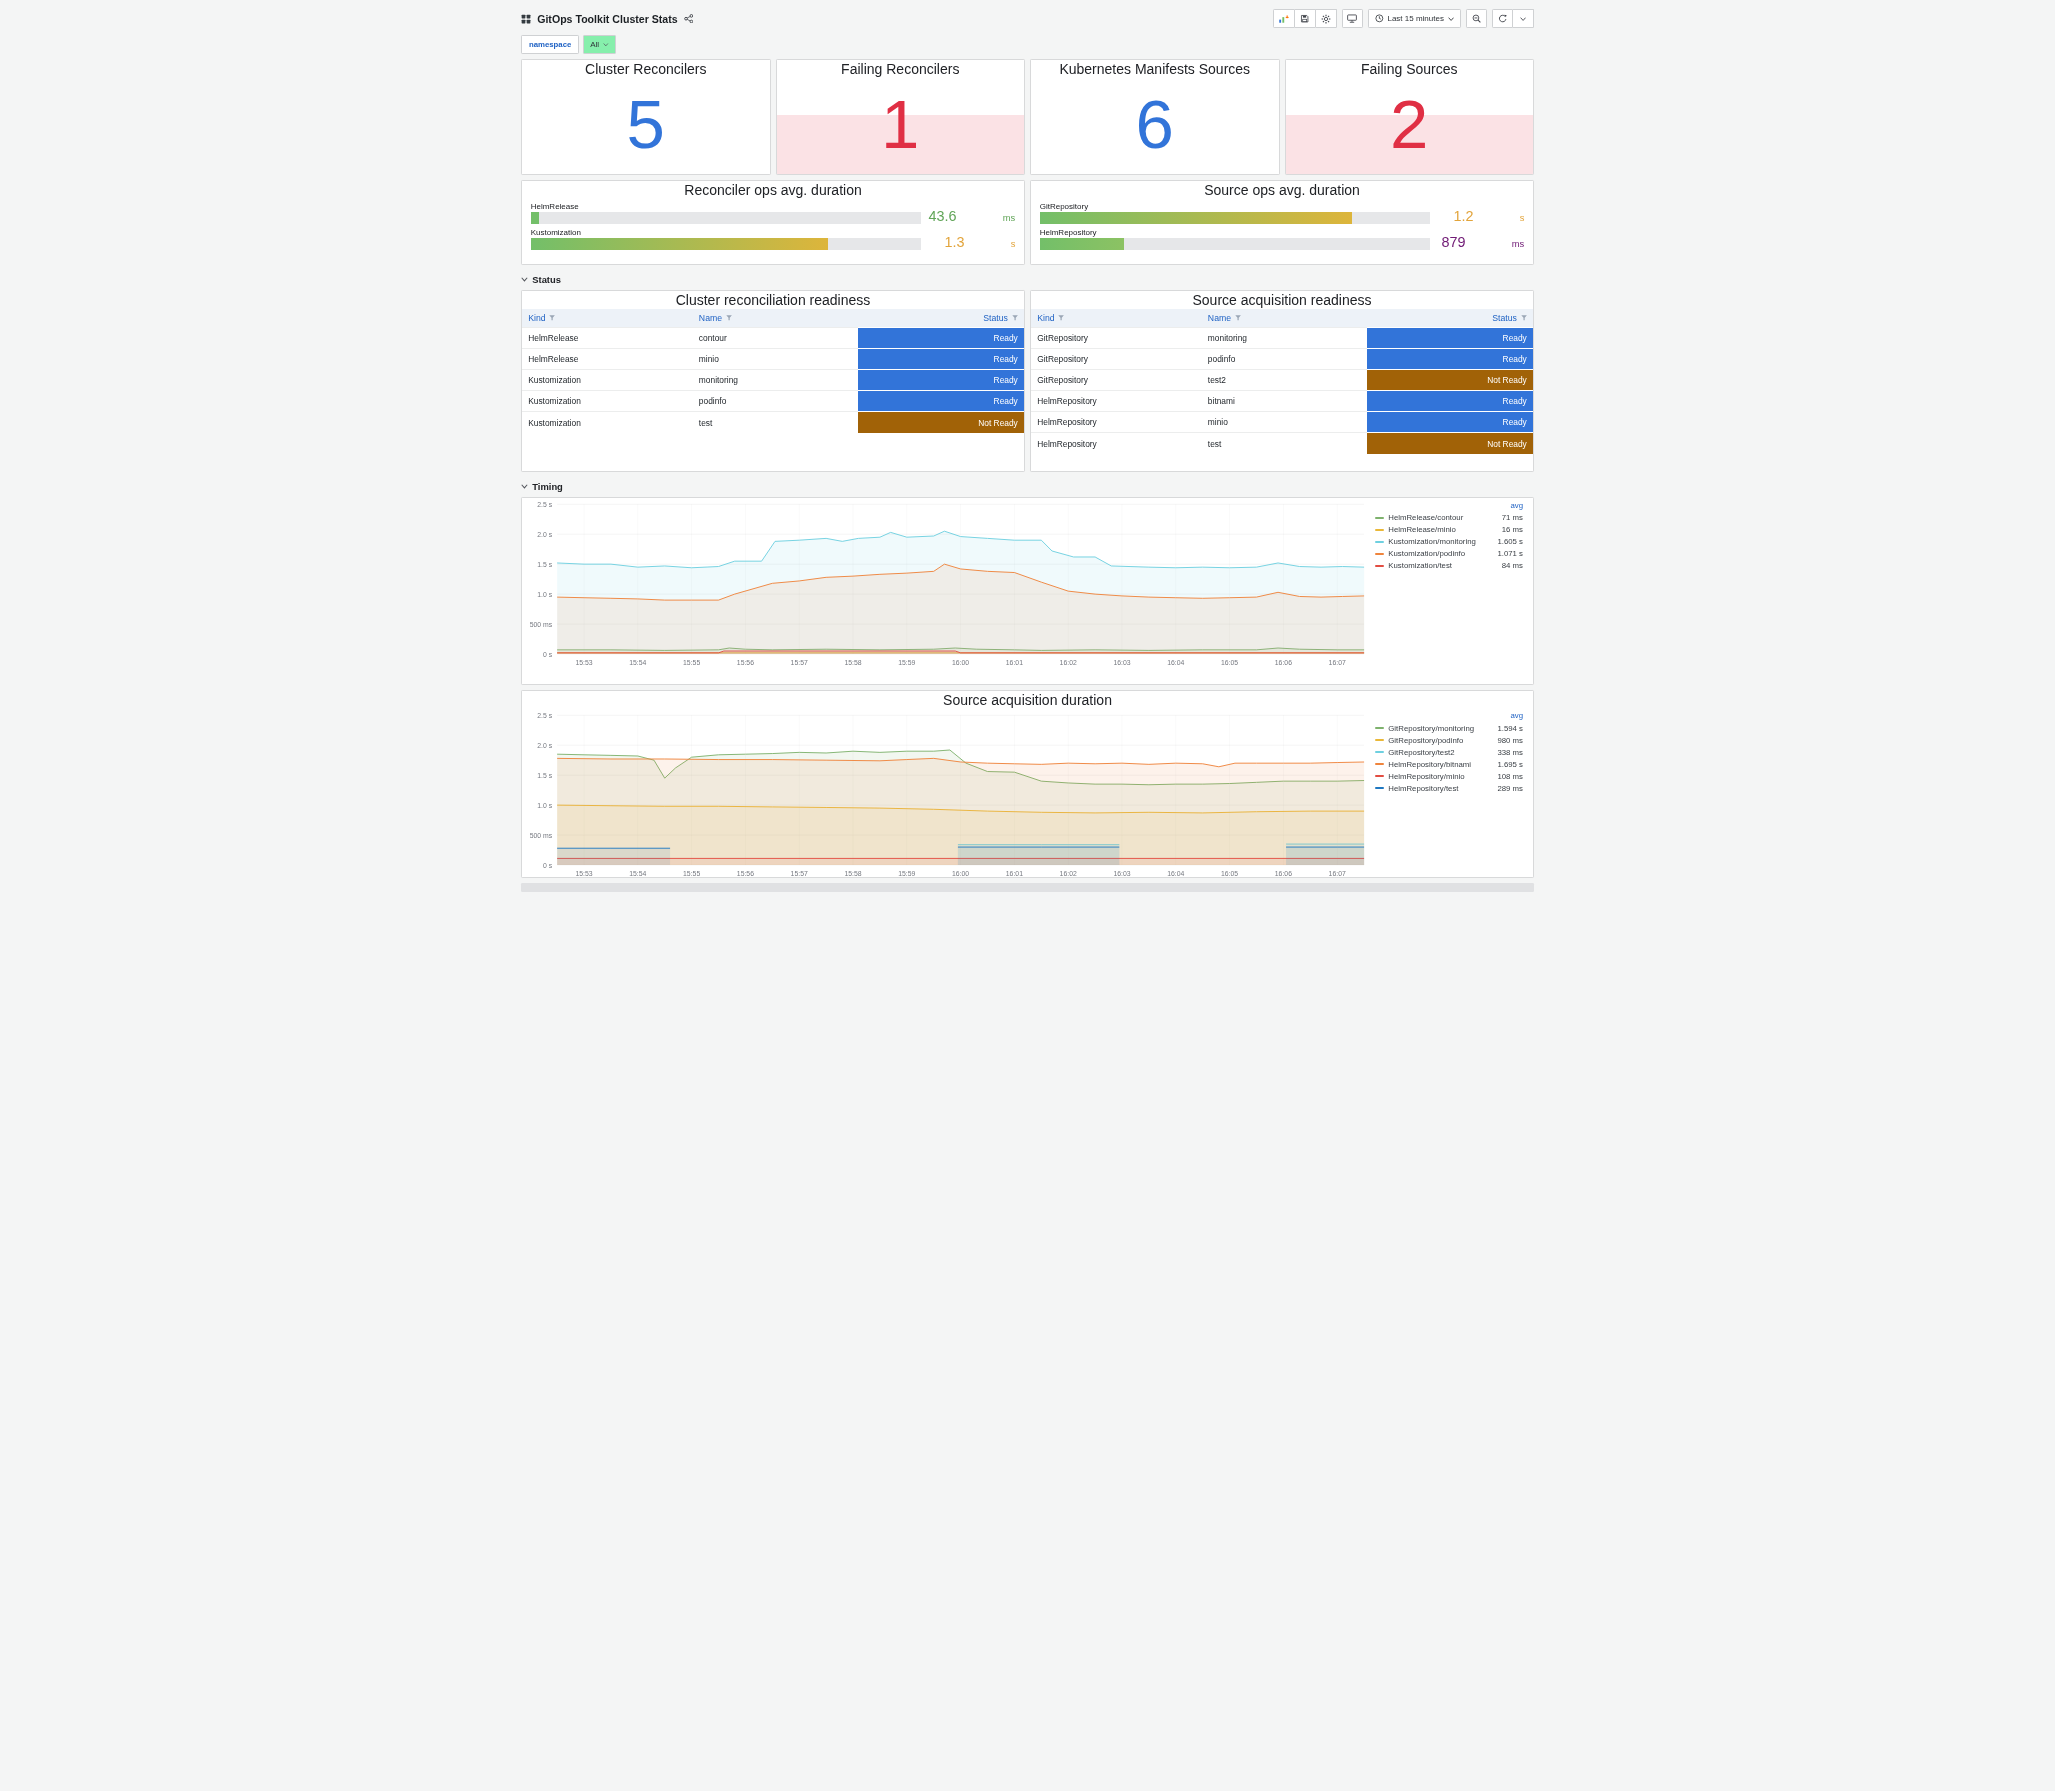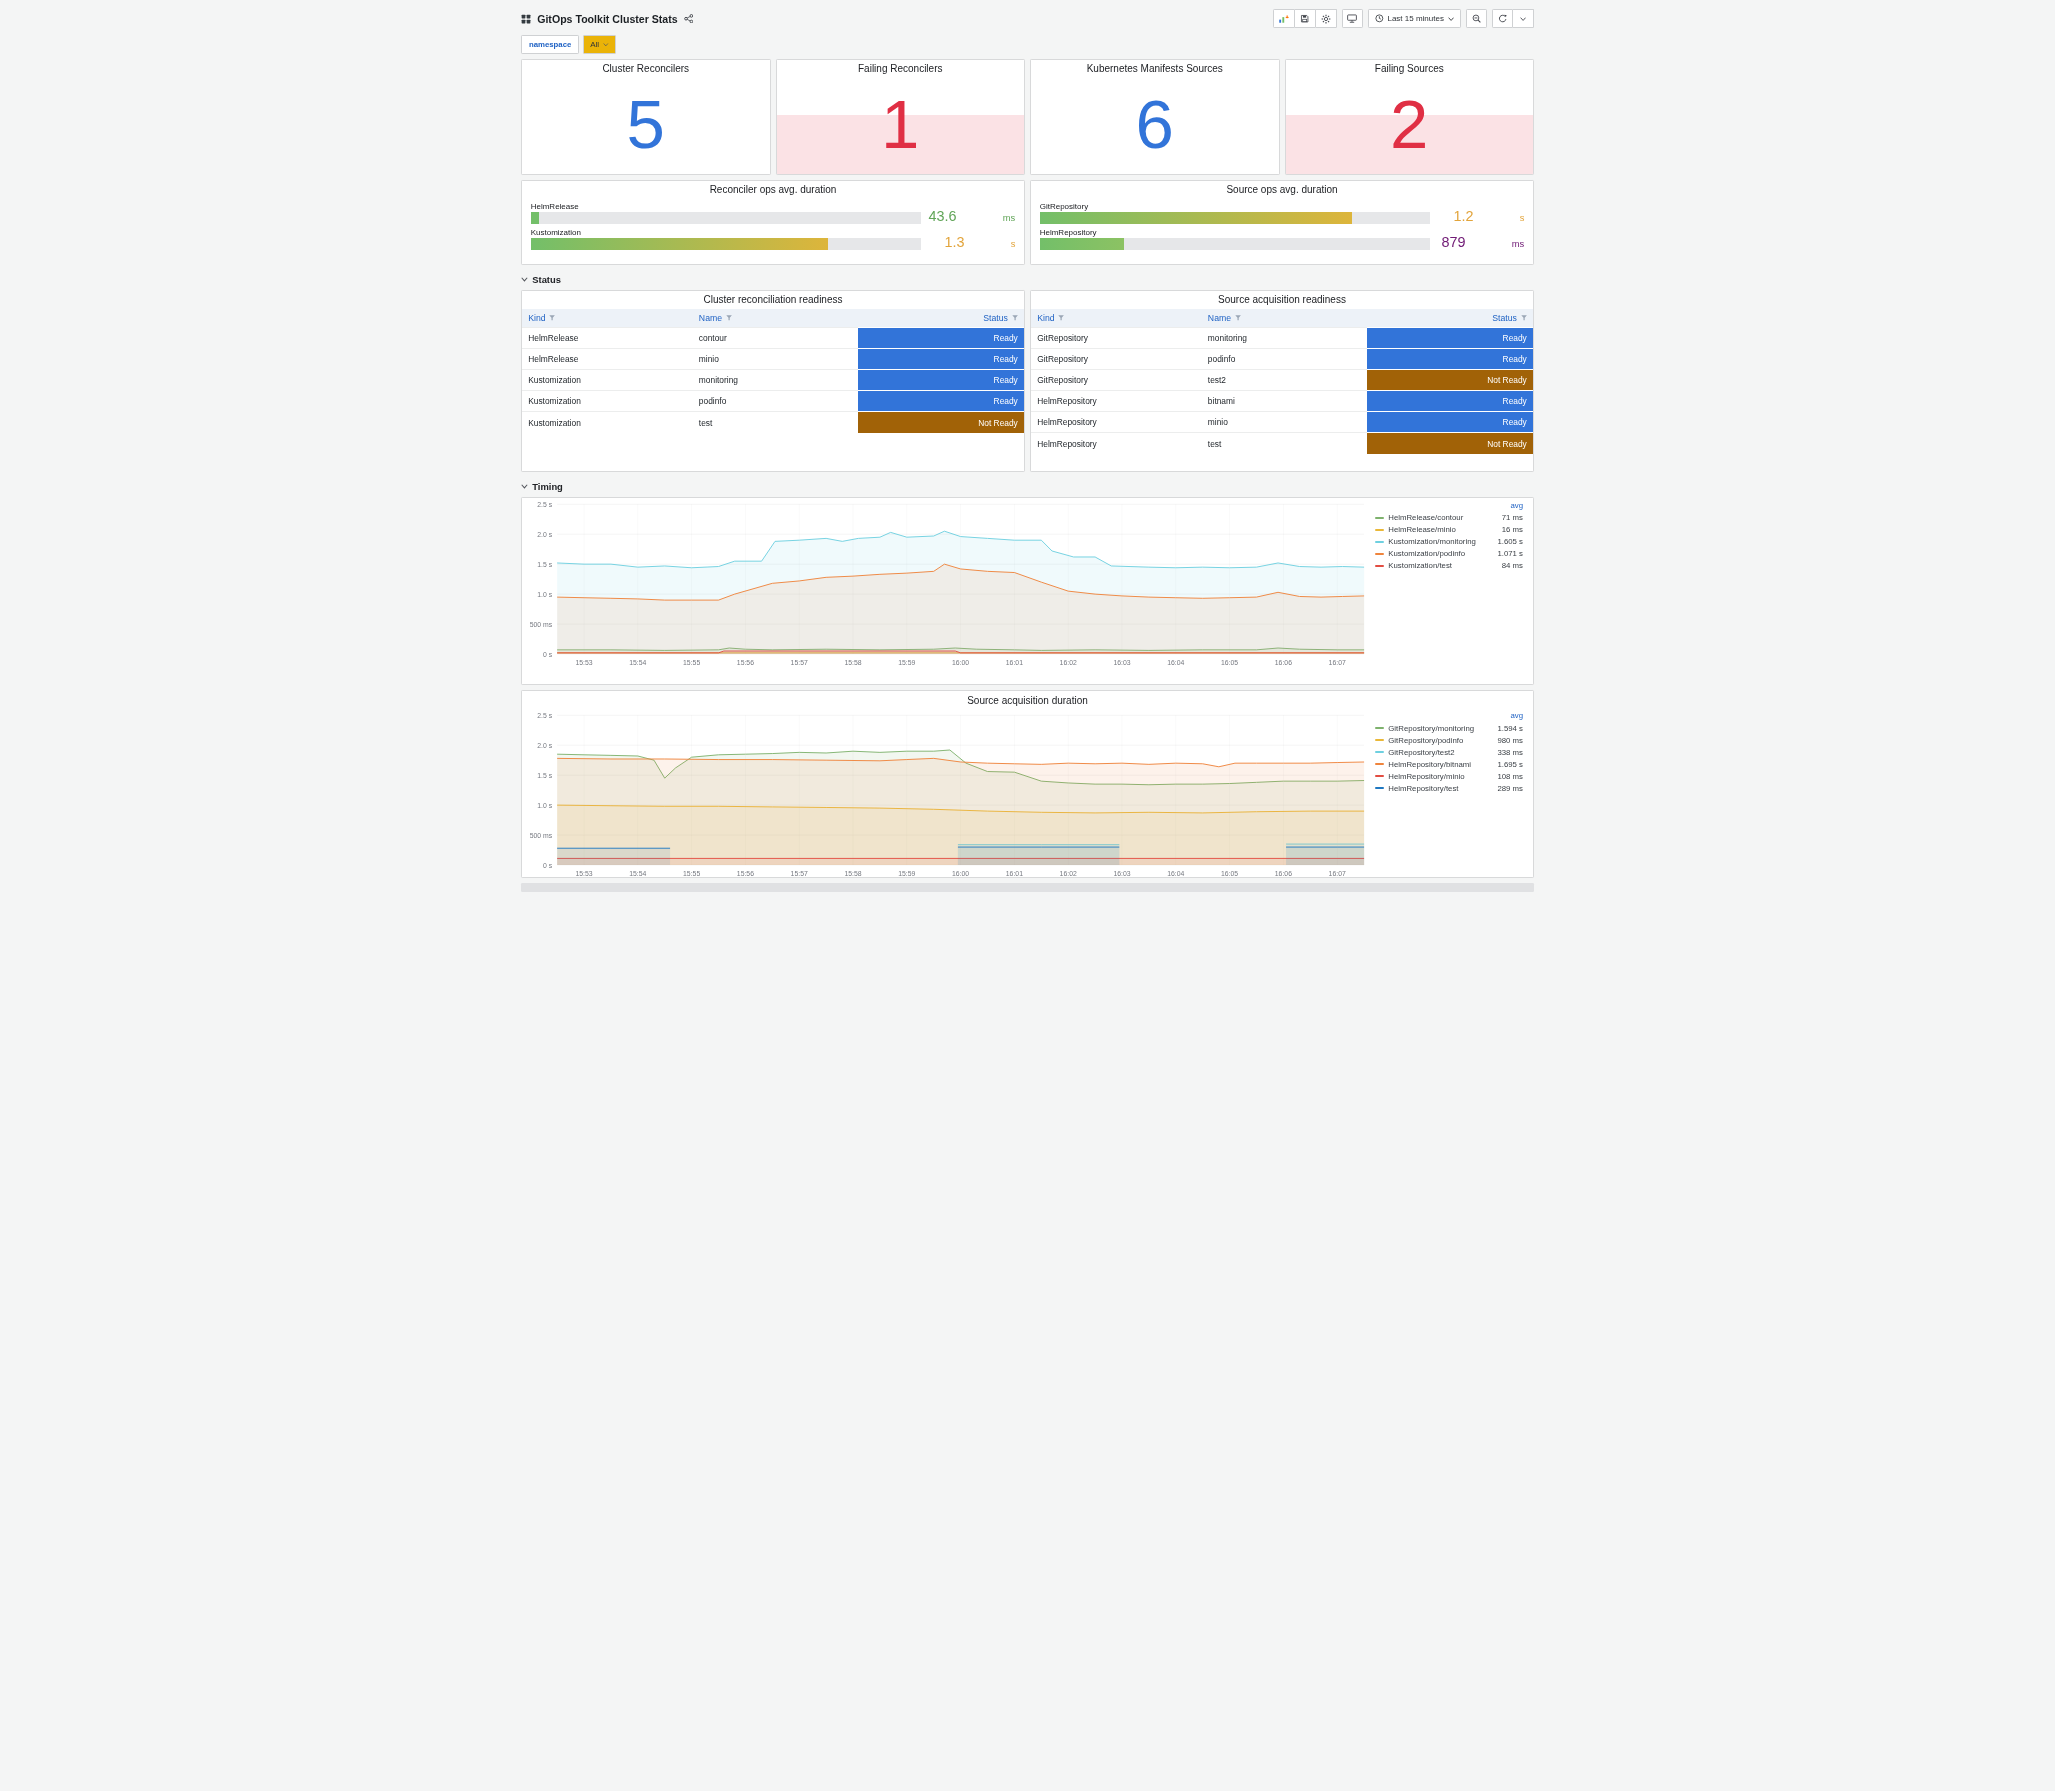--- a/index.html
+++ b/index.html
@@ -18,28 +18,28 @@
             background:#ffffff; border:0.6px solid #cfd1d3; border-radius:1.2px; color:#41444b; gap:3.7px; padding:0 4.4px; }
   .tb-group .tb-btn + .tb-btn { border-left:0; border-radius:0 1.2px 1.2px 0; }
   .tb-group .tb-btn:first-child { border-radius:1.2px 0 0 1.2px; }
   .time-picker { font-size:8px; font-weight:500; color:#2f3338; padding:0 6.2px; }
   .icon { display:inline-flex; align-items:center; justify-content:center; }
 
   
   .var-row { display:flex; align-items:center; gap:3.7px; height:24px; margin-bottom:2.5px; }
   .var-label { height:19px; display:flex; align-items:center; padding:0 6.9px; background:#fff;
                border:0.6px solid #cfd1d3; border-radius:1.2px; color:#1f62c4; font-size:7.8px; font-weight:600; }
-  .var-value { height:19px; display:flex; align-items:center; gap:4.4px; padding:0 6.2px; background:#eab308;
+  .var-value { height:19px; display:flex; align-items:center; gap:4.4px; padding:0 6.2px; background:#86efac;
                border:0.6px solid #cfd1d3; border-radius:1.2px; color:#2f3338; font-size:8px; }
 
   
   .row { display:flex; gap:5px; margin-bottom:5px; }
   .panel { background:#fff; border:0.6px solid #d8d9da; border-radius:1.2px; position:relative; overflow:hidden; flex:1; }
   .panel-title { height:17.5px; display:flex; align-items:center; justify-content:center;
-                 font-size:10px; font-weight:500; color:#202226; }
+                 font-size:14px; font-weight:500; color:#202226; }
 
   
   .stat-panel { height:116px; }
   .stat-value { position:absolute; top:15px; left:0; right:0; bottom:0; display:flex; align-items:center;
                 justify-content:center; font-size:69px; font-weight:500; line-height:1; }
   .stat-panel[data-state="ok"] .stat-value { color:#3274d9; }
   .stat-panel[data-state="alert"] .stat-value { color:#e02f44; }
   .stat-alert-bg { display:none; position:absolute; left:0; right:0; bottom:0; height:52%;
                    background:rgba(224,47,68,0.14); }
   .stat-panel[data-state="alert"] .stat-alert-bg { display:block; }

